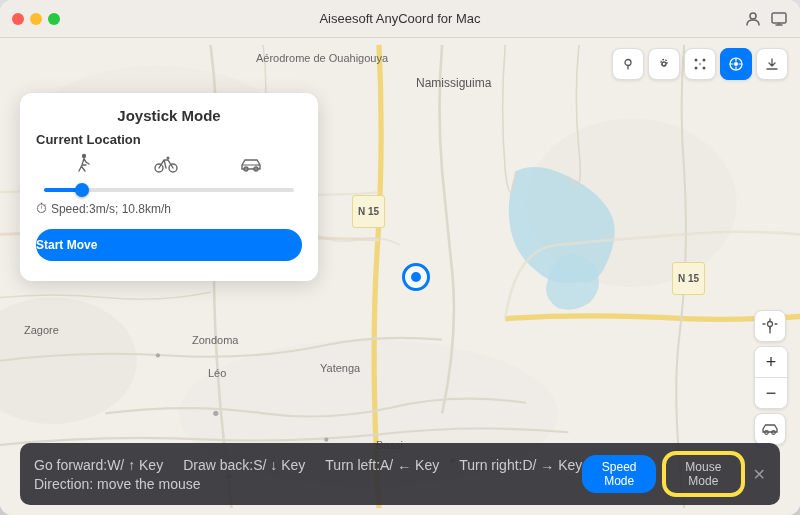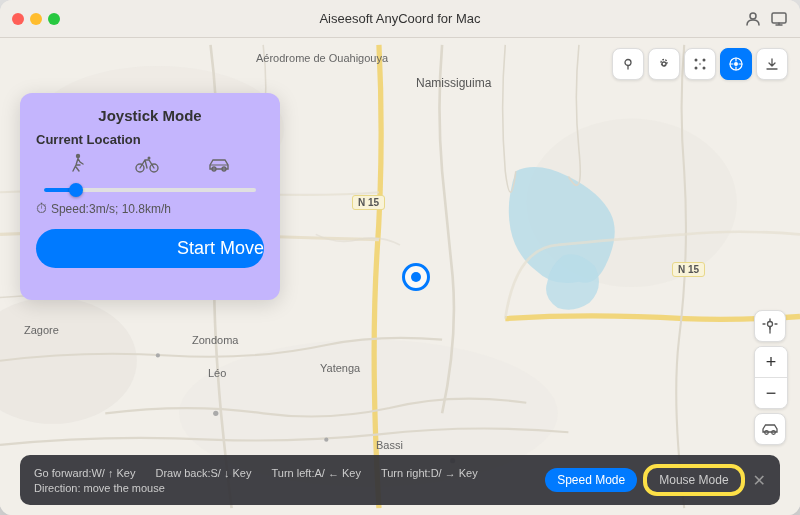--- a/index.html
+++ b/index.html
@@ -130,25 +130,25 @@
       background: #007AFF;
       border-color: #007AFF;
       color: white;
     }
 
     
     .joystick-panel {
       position: absolute;
       top: 55px;
       left: 20px;
-      width: 260px;
-      background: #c4b5fd;
+      width: 298px;
+      background: #ffffff;
       border-radius: 12px;
       box-shadow: 0 4px 20px rgba(0,0,0,0.15);
-      padding: 14px 16px 32px;
+      padding: 14px 16px 20px;
     }
 
     .joystick-title {
       font-size: 15px;
       font-weight: 600;
       color: #333;
       text-align: center;
       margin-bottom: 8px;
     }
 
@@ -236,24 +236,24 @@
     }
 
     .start-move-btn {
       display: block;
       width: 100%;
       padding: 9px 0;
       background: #007AFF;
       color: white;
       border: none;
       border-radius: 20px;
-      font-size: 18px;
-      font-weight: 400;
-      cursor: pointer;
-      text-align: right;
+      font-size: 12px;
+      font-weight: 700;
+      cursor: pointer;
+      text-align: left;
     }
 
     
     .map-marker {
       position: absolute;
       top: 50%;
       left: 52%;
       transform: translate(-50%, -50%);
     }
 
@@ -346,21 +346,21 @@
     .bottom-keys {
       flex: 1;
       display: flex;
       flex-direction: column;
       gap: 3px;
     }
 
     .bottom-keys-row {
       display: flex;
       gap: 20px;
-      font-size: 11px;
+      font-size: 14px;
       color: #ccc;
     }
 
     .key-item {
       white-space: nowrap;
     }
 
     .bottom-modes {
       display: flex;
       gap: 6px;
@@ -403,21 +403,21 @@
       color: #666;
       pointer-events: none;
     }
 
     
     .road-label {
       position: absolute;
       background: #f9f3d8;
       border: 1px solid #e8d88a;
       border-radius: 3px;
-      padding: 1px 5px;
+      padding: 10px 5px;
       font-size: 10px;
       color: #555;
       font-weight: 600;
       pointer-events: none;
     }
   </style>
 </head>
 <body>
 
 <div class="window">

